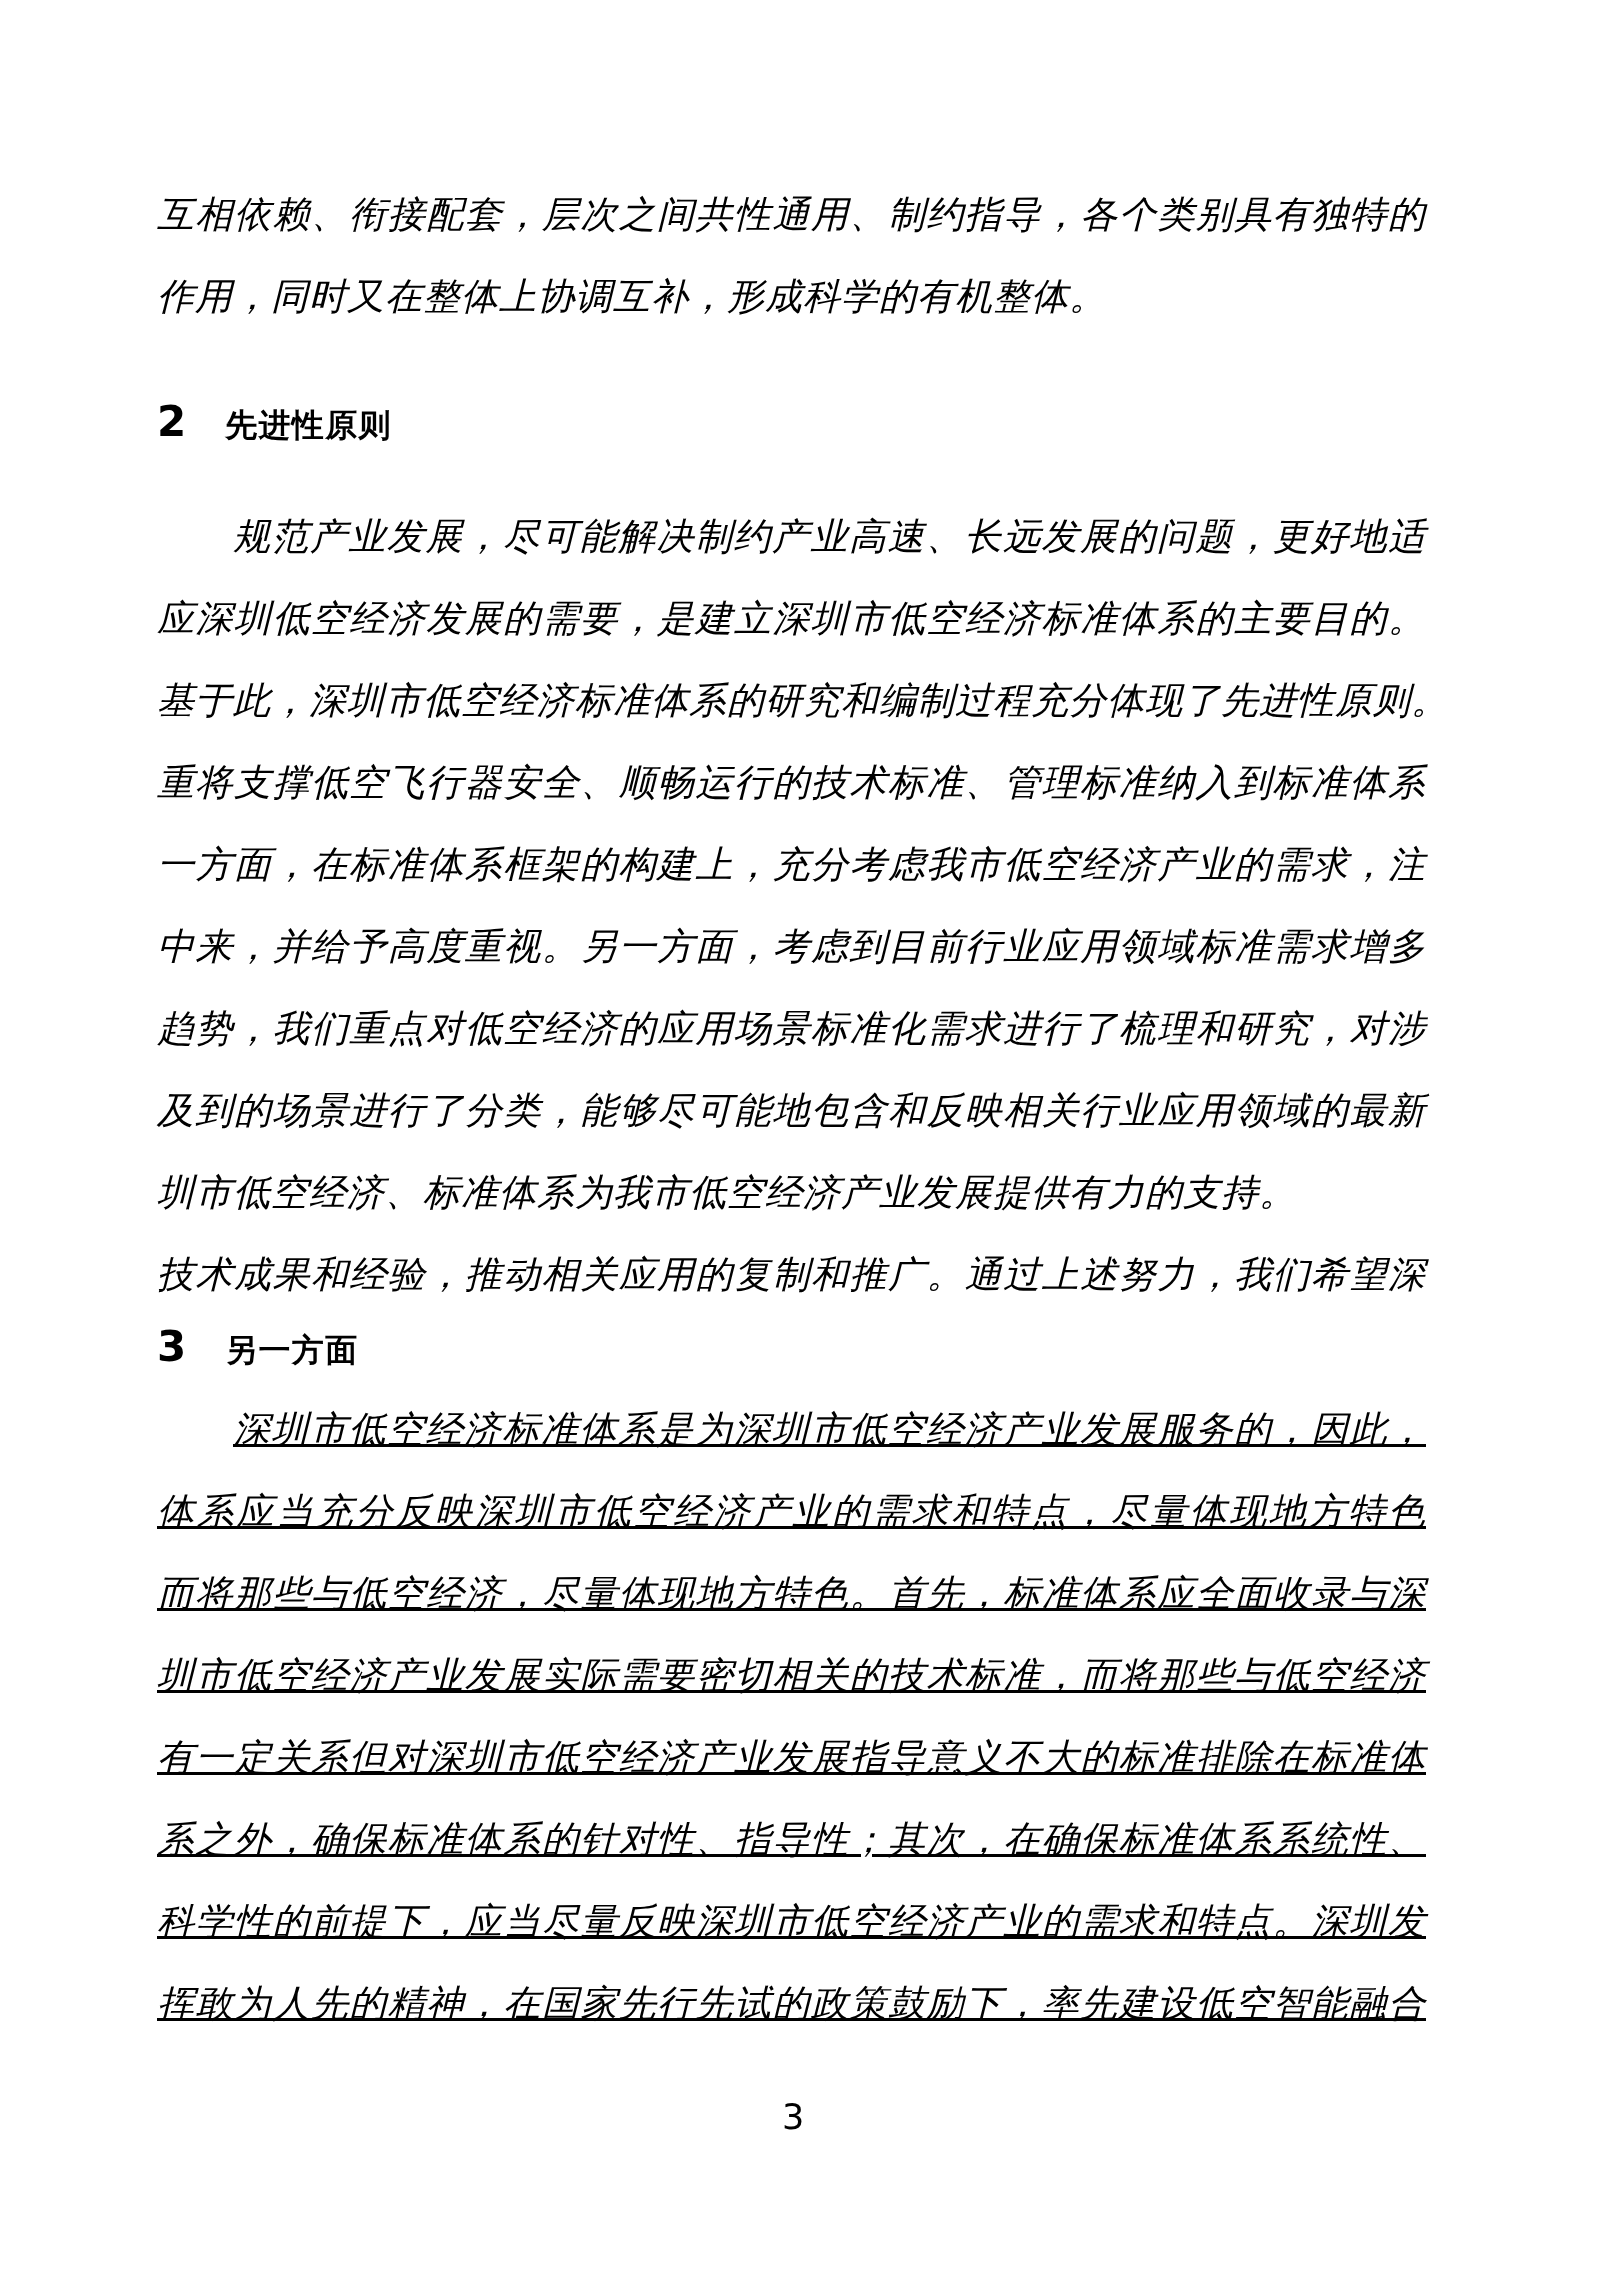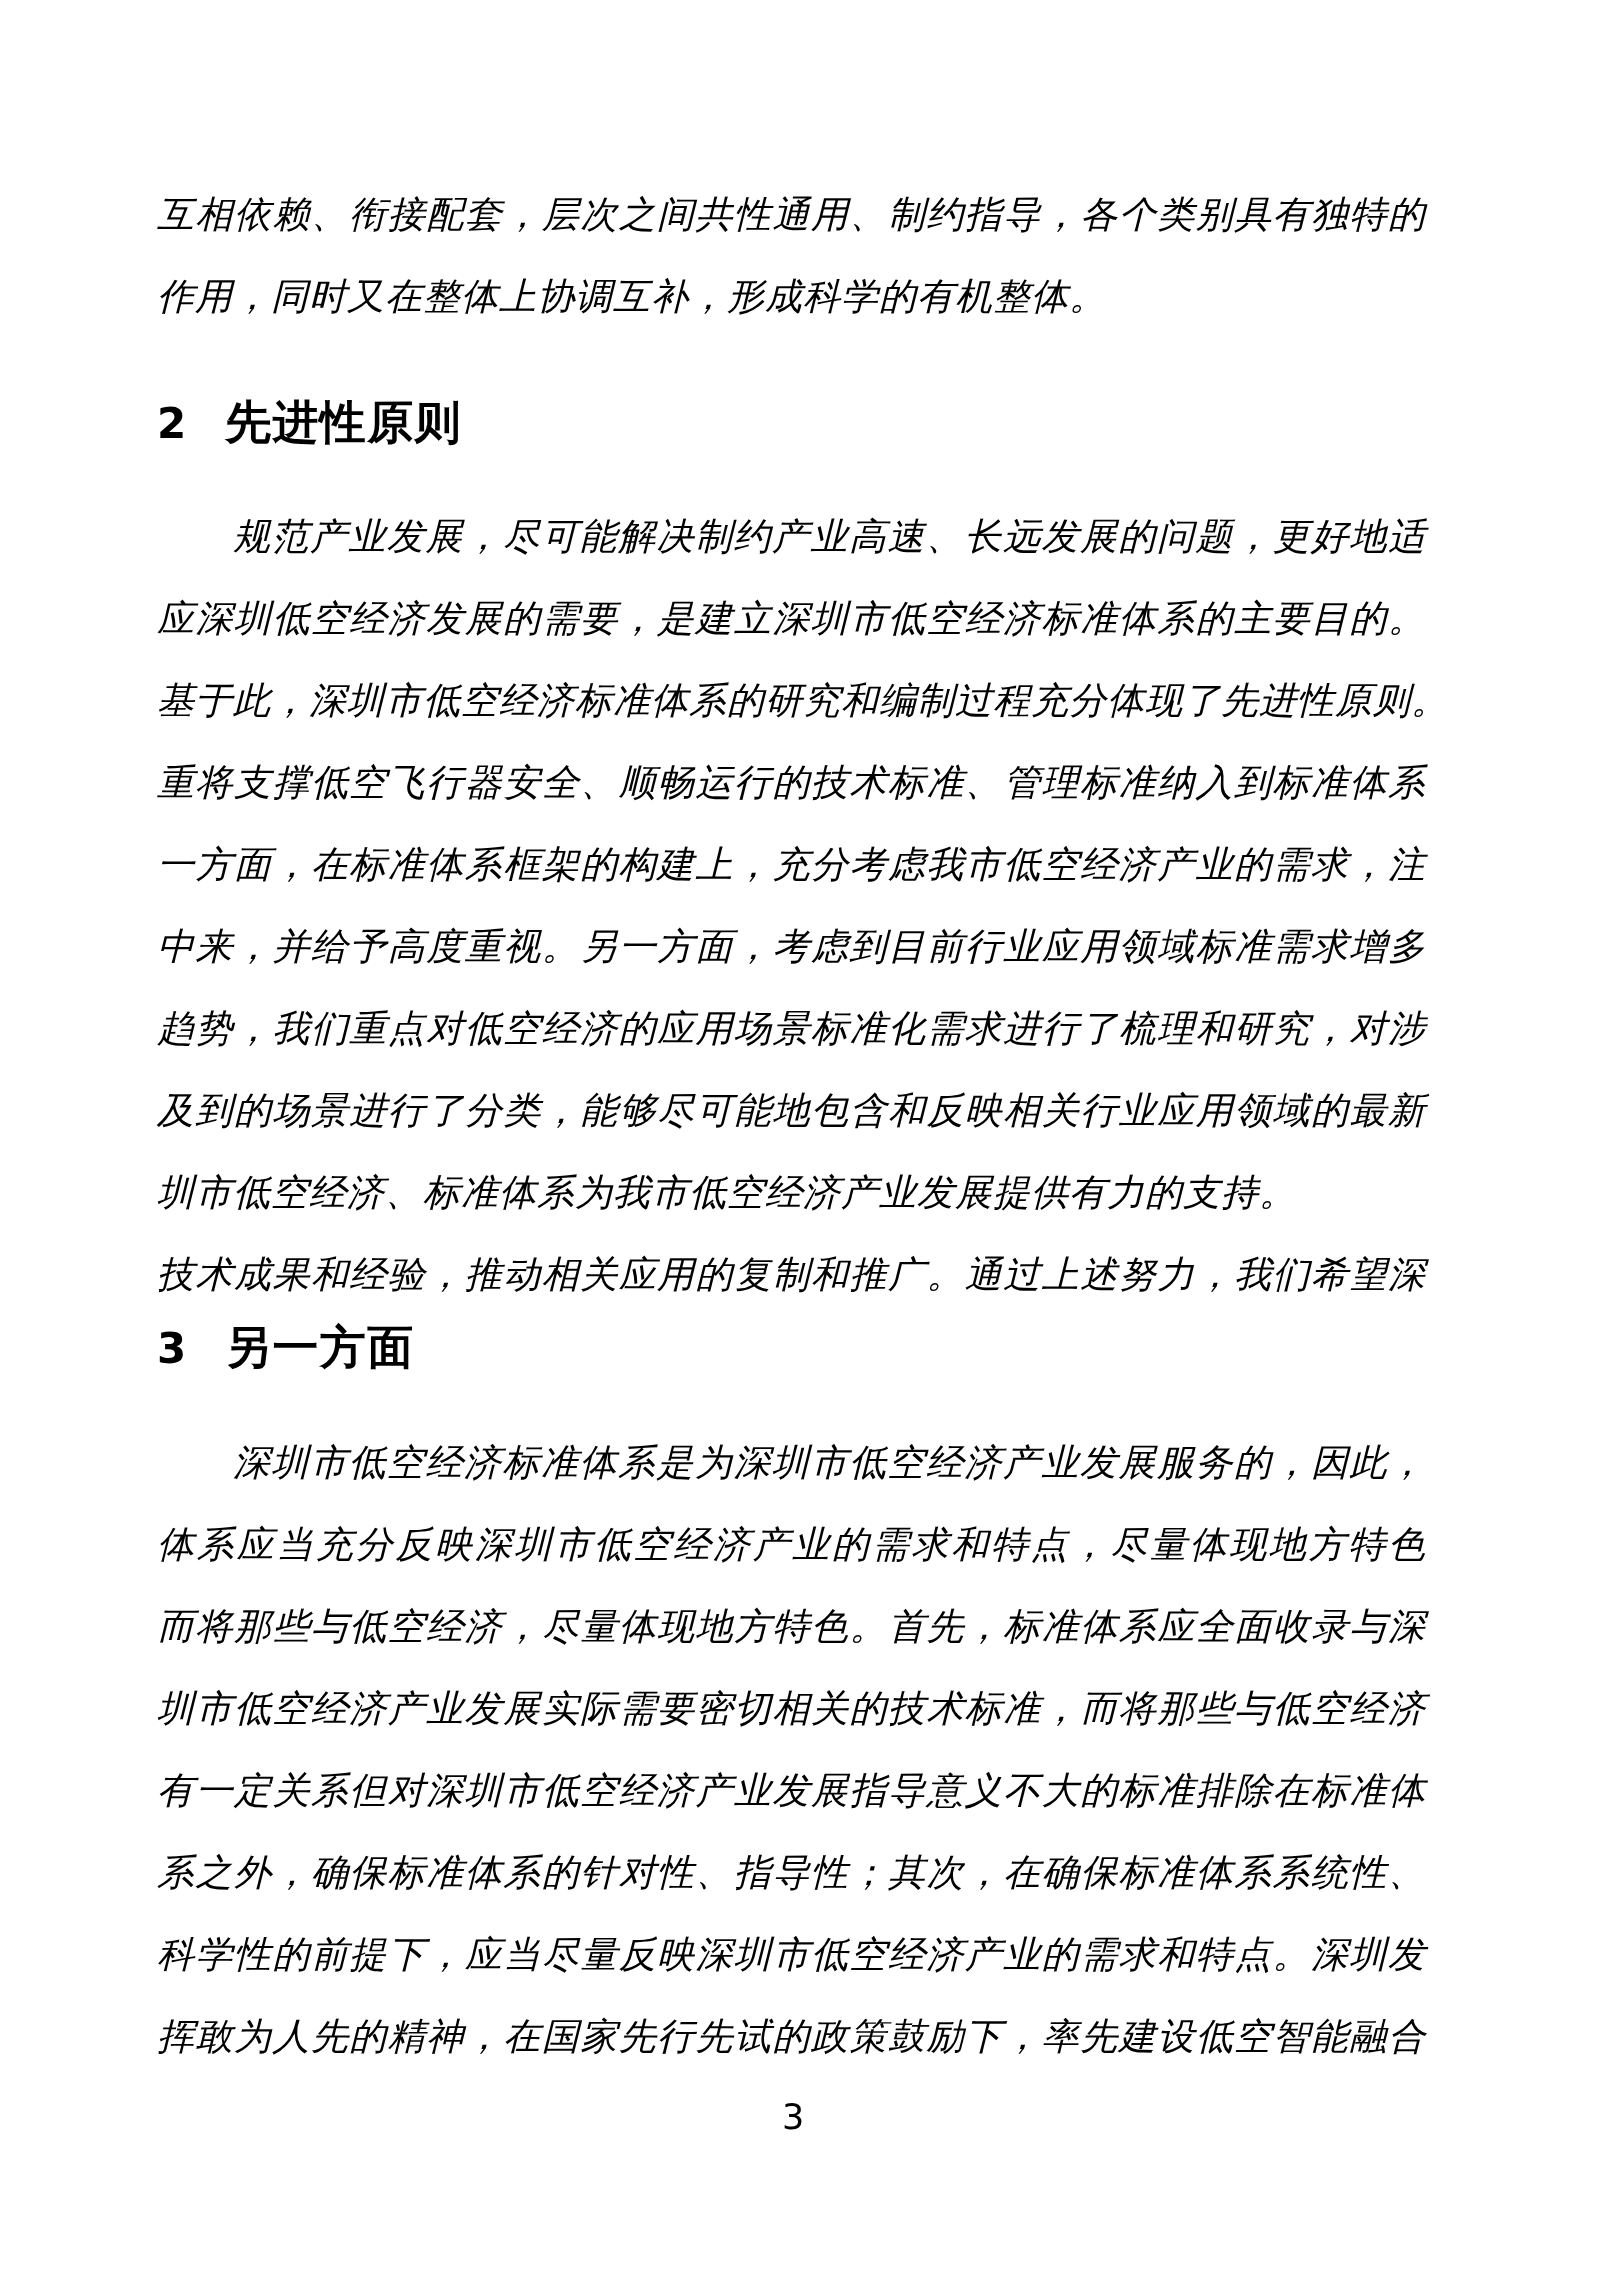--- a/index.html
+++ b/index.html
@@ -38,21 +38,21 @@
     font-family:"DejaVu Sans", sans-serif;
     font-weight:bold;
     font-style:normal;
     white-space:nowrap;
   }
   .heading .num{
     font-size:42px;
     margin-right:39px;
   }
   .heading .title{
-    font-size:46px;
+    font-size:32px;
     letter-spacing:1.3px;
   }
   .footer{
     position:absolute;
     left:0;
     right:0;
     top:2076px;
     height:82px;
     line-height:82px;
     text-align:center;
@@ -85,21 +85,21 @@
       <div class="line">趋势，我们重点对低空经济的应用场景标准化需求进行了梳理和研究，对涉</div>
       <div class="line">及到的场景进行了分类，能够尽可能地包含和反映相关行业应用领域的最新</div>
       <div class="line short">圳市低空经济、标准体系为我市低空经济产业发展提供有力的支持。</div>
       <div class="line">技术成果和经验，推动相关应用的复制和推广。通过上述努力，我们希望深</div>
     </div>
 
   <div class="block heading" style="top:1306px;">
     <span class="num">3</span><span class="title">另一方面</span>
   </div>
 
-  <div class="block para" style="top:1422px;">
+  <div class="block para" style="top:1389px;text-decoration:underline;">
       <div class="line indent">深圳市低空经济标准体系是为深圳市低空经济产业发展服务的，因此，</div>
       <div class="line">体系应当充分反映深圳市低空经济产业的需求和特点，尽量体现地方特色</div>
       <div class="line">而将那些与低空经济，尽量体现地方特色。首先，标准体系应全面收录与深</div>
       <div class="line">圳市低空经济产业发展实际需要密切相关的技术标准，而将那些与低空经济</div>
       <div class="line">有一定关系但对深圳市低空经济产业发展指导意义不大的标准排除在标准体</div>
       <div class="line">系之外，确保标准体系的针对性、指导性；其次，在确保标准体系系统性、</div>
       <div class="line">科学性的前提下，应当尽量反映深圳市低空经济产业的需求和特点。深圳发</div>
       <div class="line">挥敢为人先的精神，在国家先行先试的政策鼓励下，率先建设低空智能融合</div>
     </div>
 

